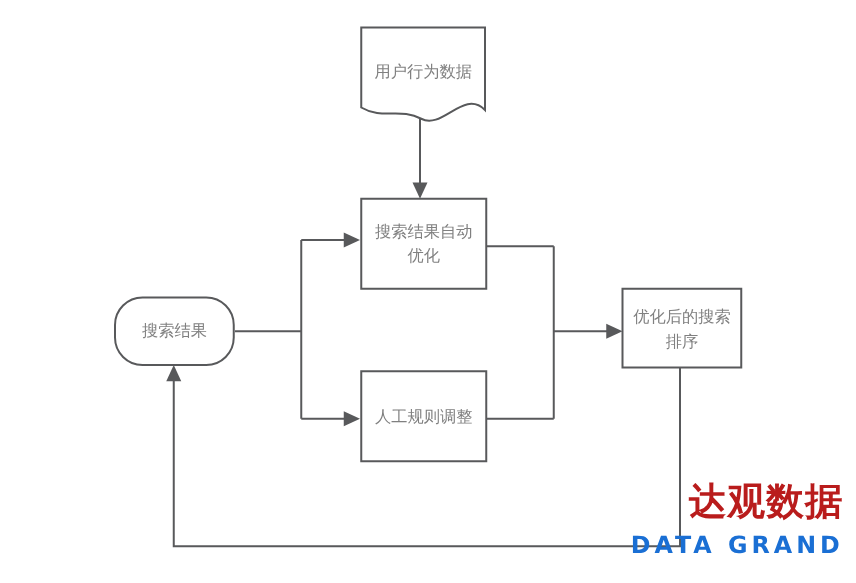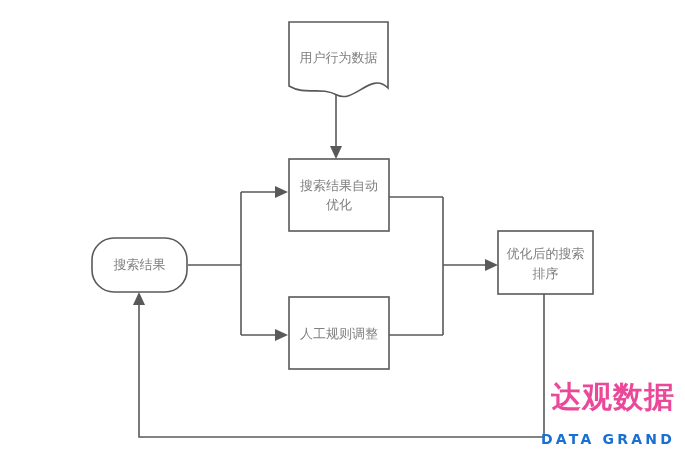--- a/index.html
+++ b/index.html
@@ -52,25 +52,25 @@
   .logo-cn {
     font-family: "DejaVu Sans", "Liberation Sans", sans-serif;
     font-size: 30px;
     font-weight: bold;
     letter-spacing: 1px;
     line-height: 1.02;
     white-space: nowrap;
   }
   .logo-en {
     font-family: "DejaVu Sans", "Liberation Sans", sans-serif;
-    font-size: 14px;
+    font-size: 19px;
     font-weight: bold;
     letter-spacing: 3.2px;
     line-height: 1.2;
-    margin-top: 19px;
+    margin-top: 8px;
     white-space: nowrap;
   }
 </style>
 </head>
 <body style="background: rgb(255, 255, 255);">
 
 <svg id="flow" width="685" height="466" viewBox="0 0 685 466">
 
   <g>
     <path class="conn" d="M 336,88 L 336,152" stroke="#58595b"></path>
@@ -126,15 +126,15 @@
 
   <g>
     <rect class="shape" x="498" y="231" width="95" height="63" stroke="#58595b"></rect>
     <text class="node-text" x="545.5" y="254" fill="#808080">优化后的搜索</text>
     <text class="node-text" x="545.5" y="274" fill="#808080">排序</text>
   </g>
 
 </svg>
 
 <div class="logo">
-  <div class="logo-cn" style="color: #ec4899;">达观数据</div>
+  <div class="logo-cn" style="color: #b91c1c;">达观数据</div>
   <div class="logo-en" style="color: rgb(26, 111, 212);">DATA GRAND</div>
 </div>
 
 </body></html>

